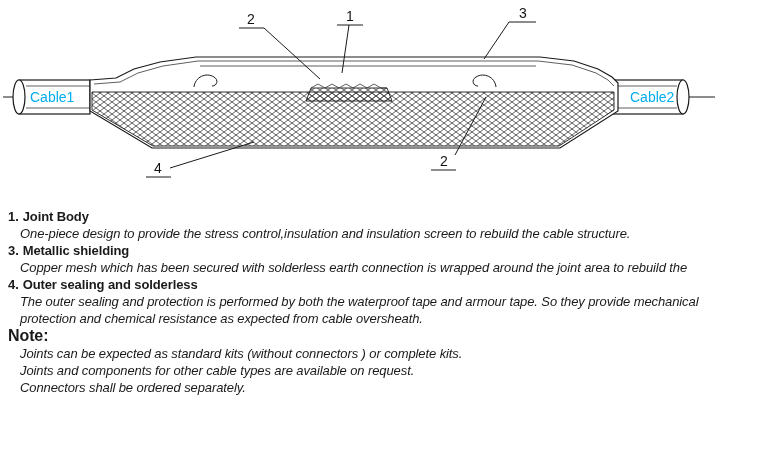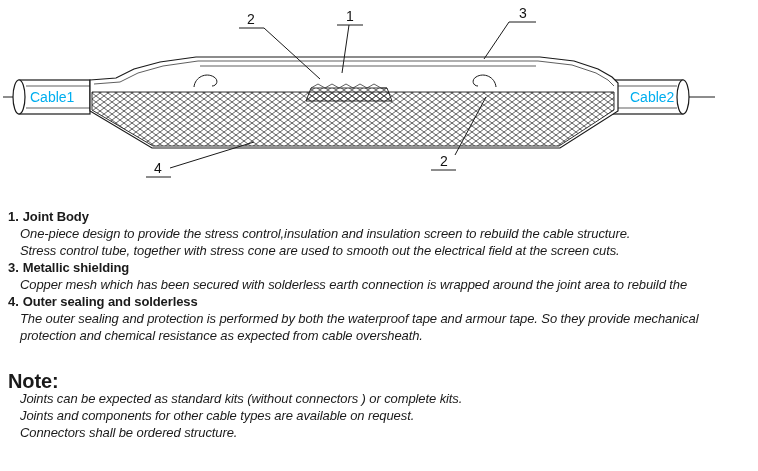--- a/index.html
+++ b/index.html
@@ -15,21 +15,21 @@
   .thin  { stroke:#1a1a1a; stroke-width:0.7; fill:none; }
   .ln    { stroke:#1a1a1a; stroke-width:1; }
   .cone  { stroke:#1a1a1a; stroke-width:1; fill:none; }
   .meshp { stroke:#1a1a1a; stroke-width:0.9; }
   .callout { font-size:14px; fill:#111; text-anchor:middle; font-family:"Liberation Sans",sans-serif; }
   .cable-label { font-size:14px; fill:#00AEEF; font-family:"Liberation Sans",sans-serif; }
   .desc { padding:8px 8px 0 8px; font-size:13px; line-height:17px; letter-spacing:-0.1px; }
   .item-title { white-space:nowrap;font-weight:bold; }
   .ttl { margin-left:4px; }
   .item-line { padding-left:12px; white-space:nowrap;font-style:italic; }
-  .note-title { font-weight:bold; font-size:20px; line-height:18px;margin-top:28px; }
+  .note-title { font-weight:bold; font-size:16px; line-height:18px; }
 </style>
 </head>
 <body>
 
 <div class="page">
 
   <svg width="758" height="200" viewBox="0 0 758 200">
     <defs>
       <pattern id="mesh" width="8" height="6" patternUnits="userSpaceOnUse">
         <path d="M0,6 L8,0" stroke="#3a3a3a" stroke-width="0.8" fill="none"></path>
@@ -107,21 +107,20 @@
   <div class="desc">
 
     <div class="item">
       <div class="item-title">
         <span class="num">1.</span><span class="ttl">Joint Body</span>
       </div>
       <div class="item-line">One-piece design to provide the stress control,insulation and insulation screen to rebuild the cable structure.</div>
     </div>
 
     <div class="item">
-      <div class="item-line">Stress control tube, together with stress cone are used to smooth out the electrical field at the screen cuts.</div>
     </div>
 
     <div class="item">
       <div class="item-title">
         <span class="num">3.</span><span class="ttl">Metallic shielding</span>
       </div>
       <div class="item-line">Copper mesh which has been secured with solderless earth connection is wrapped around the joint area to rebuild the</div>
     </div>
 
     <div class="item">
@@ -129,17 +128,17 @@
         <span class="num">4.</span><span class="ttl">Outer sealing and solderless</span>
       </div>
       <div class="item-line">The outer sealing and protection is performed by both the waterproof tape and armour tape. So they provide mechanical</div>
       <div class="item-line">protection and chemical resistance as expected from cable oversheath.</div>
     </div>
 
     <div class="note">
       <div class="note-title">Note:</div>
       <div class="item-line">Joints can be expected as standard kits (without connectors ) or complete kits.</div>
       <div class="item-line">Joints and components for other cable types are available on request.</div>
-      <div class="item-line">Connectors shall be ordered structure.</div>
+      <div class="item-line">Connectors shall be ordered separately.</div>
     </div>
 
   </div>
 </div>
 
 </body></html>

